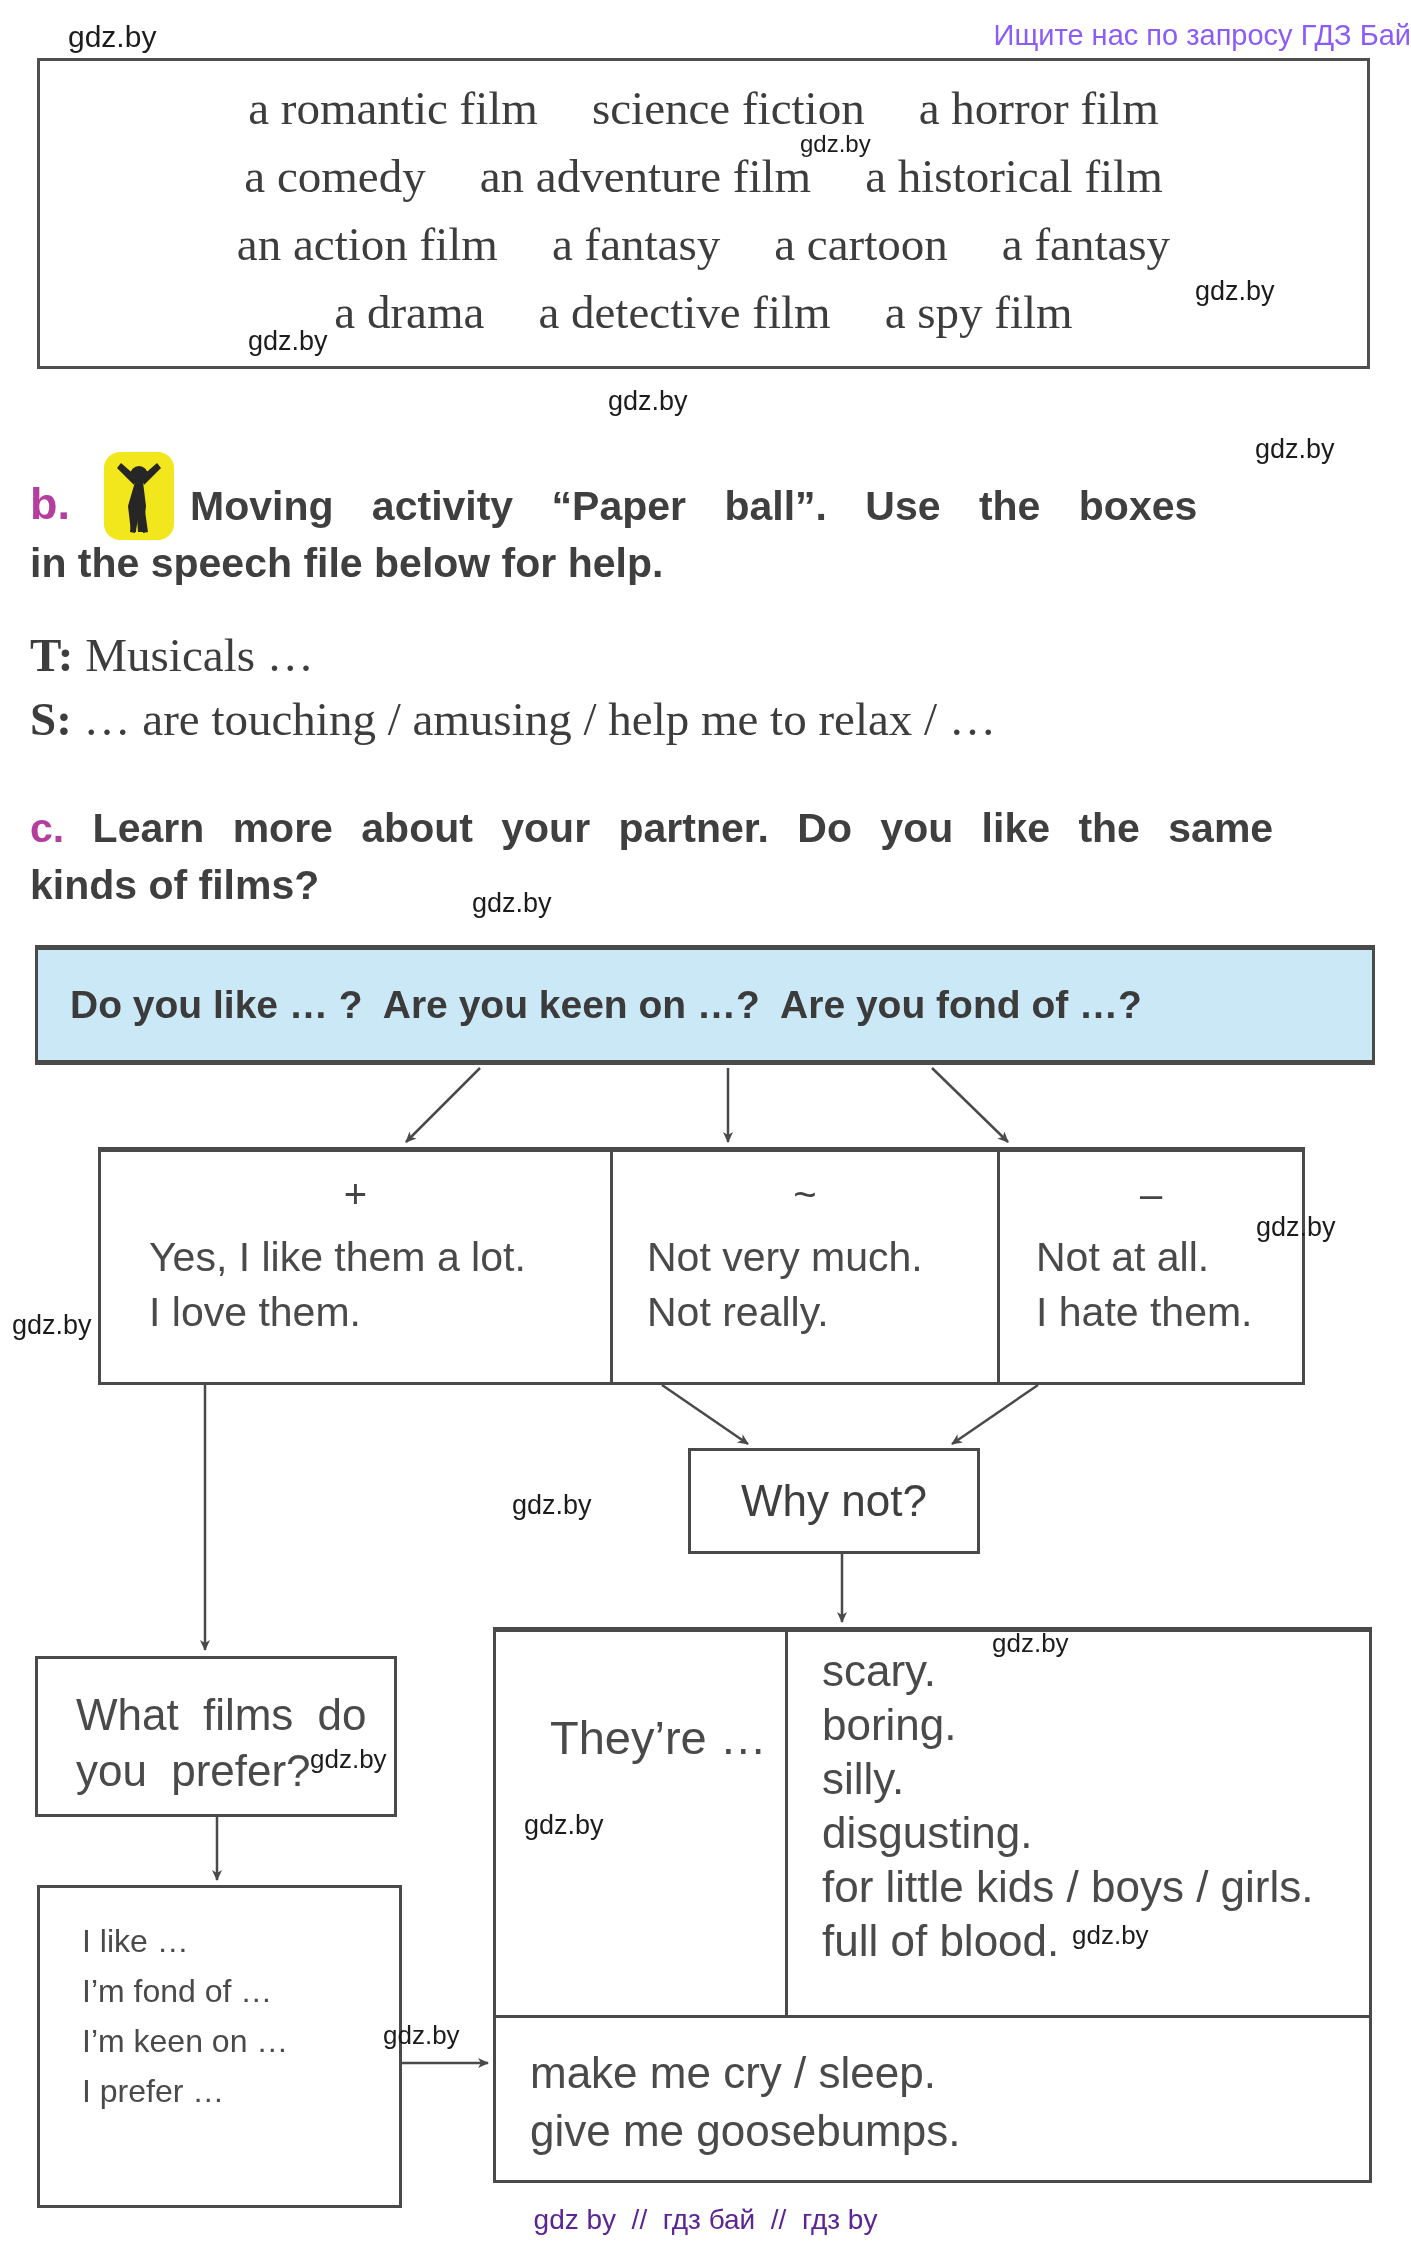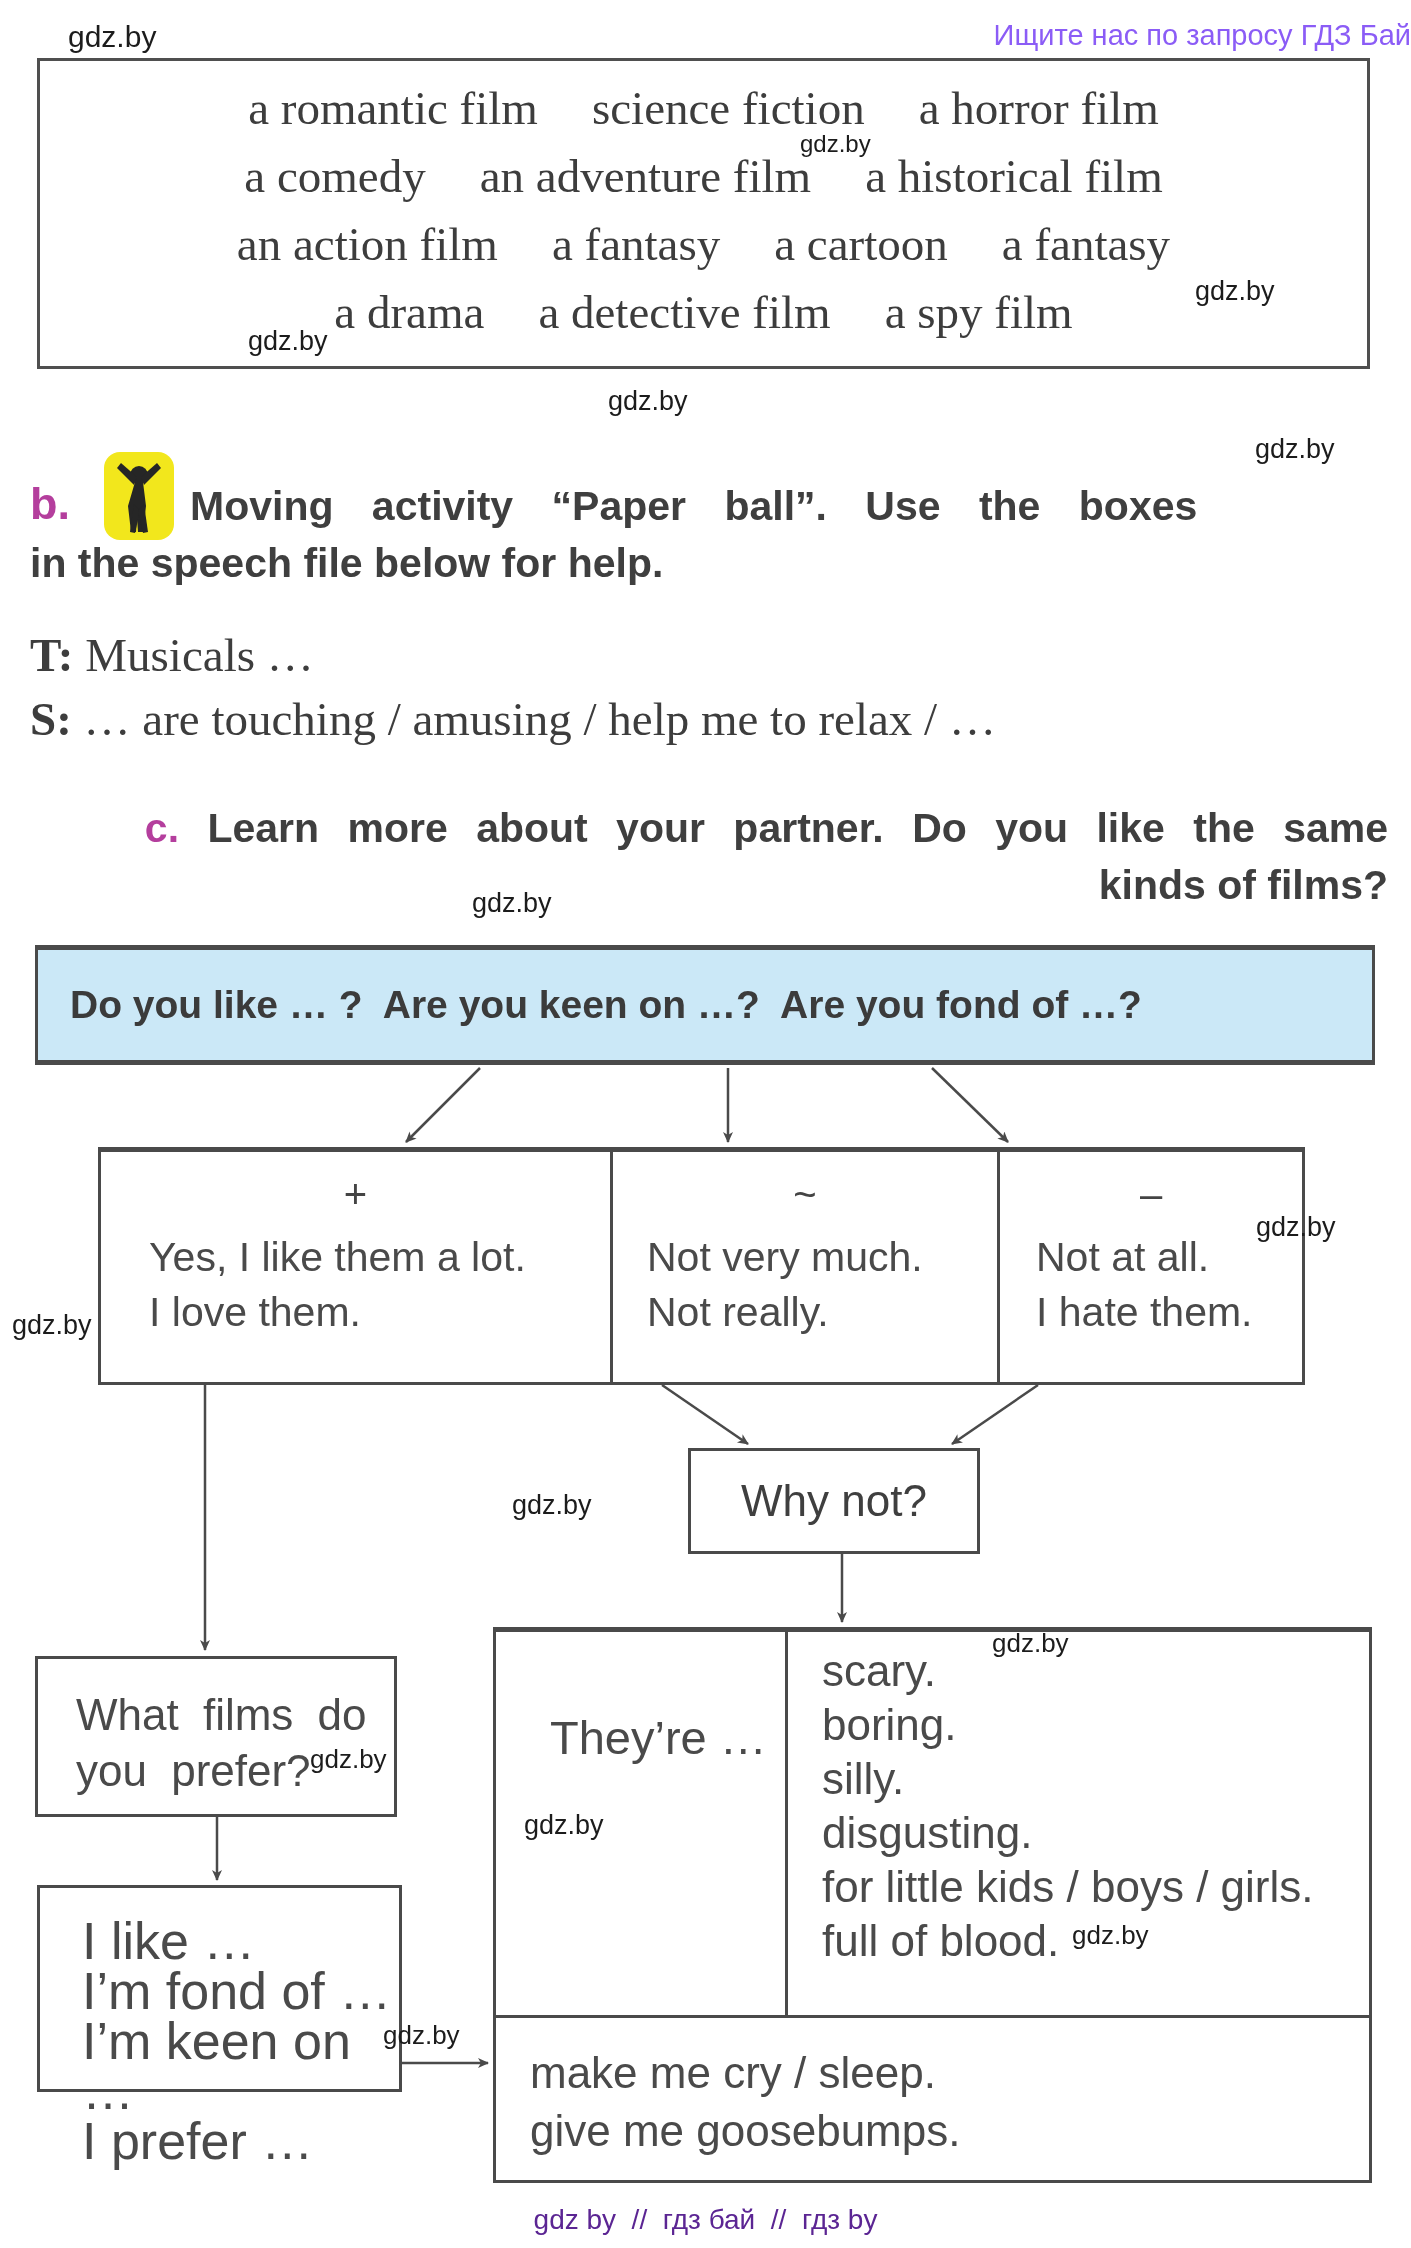--- a/index.html
+++ b/index.html
@@ -20,21 +20,21 @@
   .b-icon{left:104px;top:452px;width:70px;height:88px;}
   .b-text{left:30px;top:478px;width:1342px;font-size:41px;font-weight:bold;color:#3f3f3f;line-height:57px;}
   .b-text .l1{display:block;margin-left:160px;word-spacing:27px;white-space:nowrap;}
   .b-text .l2{display:block;}
   
   .ts{left:30px;font-family:"Liberation Serif","DejaVu Serif",serif;font-size:47px;color:#3d3d3d;white-space:pre;}
   .ts b{font-weight:bold;}
   .t-line{top:628px;}
   .s-line{top:692px;}
   
-  .c-text{left:46px;top:800px;width:1342px;font-size:41px;font-weight:bold;color:#3f3f3f;line-height:57px;text-align:right;}
+  .c-text{left:30px;top:800px;width:1342px;font-size:41px;font-weight:bold;color:#3f3f3f;line-height:57px;}
   .c-text .l1{display:block;word-spacing:17px;white-space:nowrap;}
   .c-inline-label{color:#b43e9d;}
   
   .q-box{left:35px;top:945px;width:1340px;height:120px;box-sizing:border-box;background:#cbe8f7;
          border:3px solid #4a4a4a;border-top-width:5px;border-bottom-width:5px;
          display:flex;align-items:center;padding-left:32px;
          font-size:39px;font-weight:bold;color:#3b3b3b;white-space:pre;}
   
   .resp-table{left:98px;top:1147px;width:1207px;height:238px;box-sizing:border-box;
               border:3px solid #4a4a4a;border-top-width:5px;display:flex;}
@@ -44,22 +44,22 @@
   .resp-lines{font-size:41px;color:#4a4a4a;line-height:55px;}
   .rc1{width:509px;}.rc1 .resp-lines{padding-left:48px;}
   .rc2{width:387px;}.rc2 .resp-lines{padding-left:34px;}
   .rc3{flex:1;}.rc3 .resp-lines{padding-left:36px;}
   
   .why-box{left:688px;top:1448px;width:292px;height:106px;box-sizing:border-box;border:3px solid #4a4a4a;
            display:flex;align-items:center;justify-content:center;font-size:44px;color:#3f3f3f;}
   
   .prefer-box{left:35px;top:1656px;width:362px;height:161px;box-sizing:border-box;border:3px solid #4a4a4a;
               padding:28px 0 0 38px;font-size:44px;color:#4a4a4a;line-height:56px;word-spacing:12px;}
-  .like-box{left:37px;top:1885px;width:365px;height:207px;box-sizing:border-box;border:3px solid #4a4a4a;
-            padding:28px 0 0 42px;font-size:52px;color:#4a4a4a;line-height:50px;}
+  .like-box{left:37px;top:1885px;width:365px;height:323px;box-sizing:border-box;border:3px solid #4a4a4a;
+            padding:28px 0 0 42px;font-size:32px;color:#4a4a4a;line-height:50px;}
   
   .big-table{left:493px;top:1627px;width:879px;height:556px;box-sizing:border-box;
              border:3px solid #4a4a4a;border-top-width:5px;display:flex;flex-direction:column;}
   .big-row{display:flex;box-sizing:border-box;}
   .big-row1{height:386px;border-bottom:3px solid #4a4a4a;}
   .big-row2{flex:1;}
   .big-left{width:292px;box-sizing:border-box;border-right:3px solid #4a4a4a;
             font-size:47px;color:#4a4a4a;padding-left:54px;}
   .big-right{flex:1;box-sizing:border-box;font-size:44px;color:#4a4a4a;padding-left:34px;}
   .big-row1 .big-left{padding-top:78px;}

